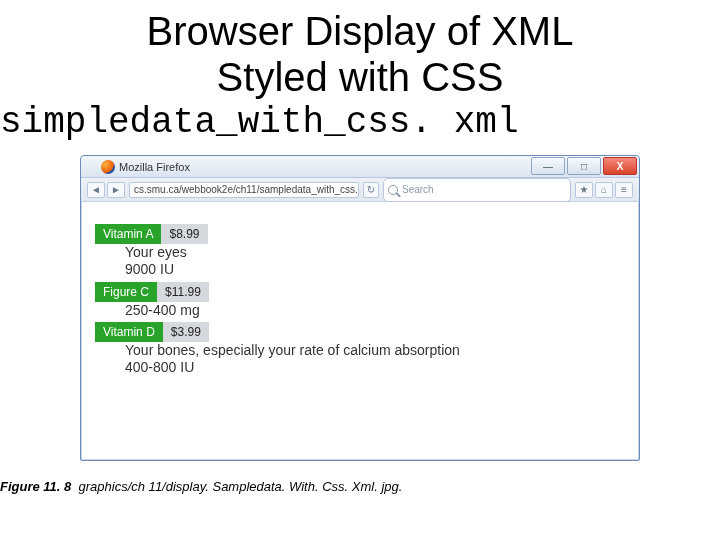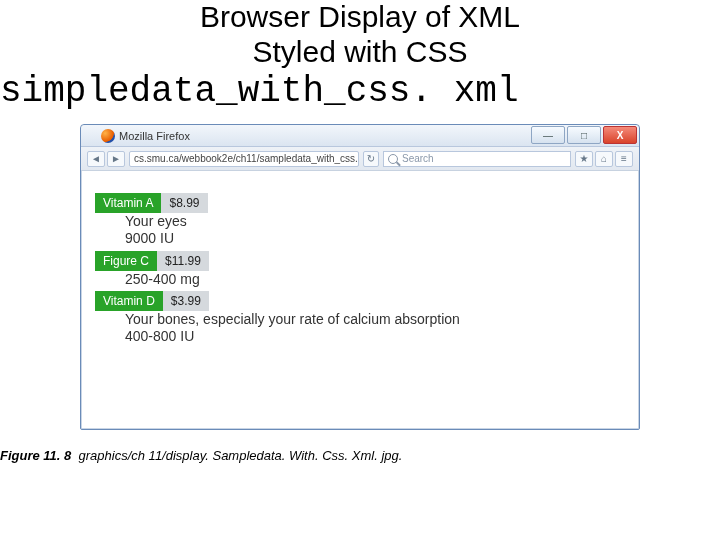--- a/index.html
+++ b/index.html
@@ -5,23 +5,23 @@
   * { margin: 0; padding: 0; box-sizing: border-box; }
   body {
     width: 720px;
     height: 540px;
     background: #fff;
     font-family: Arial, Helvetica, sans-serif;
     position: relative;
   }
   .slide-title {
     text-align: center;
-    font-size: 30px;
+    font-size: 40px;
     line-height: 1.15;
-    padding-top: 0;
+    padding-top: 8px;
   }
   .slide-subtitle {
     font-family: "Courier New", monospace;
     font-size: 36px;
     margin-top: 2px;
   }
   
   .fx-window {
     width: 560px;
     margin: 12px auto 0;
@@ -67,21 +67,21 @@
     background:#f6f9fc; display:flex; align-items:center; justify-content:center;
     font-size:10px; color:#678;
   }
   .tb-url {
     flex:0 0 230px; height:16px; border:1px solid #b8c7dd; border-radius:2px;
     background:#fff; padding:0 4px; display:flex; align-items:center; color:#444;
     font-size:10px; overflow:hidden; white-space:nowrap;
   }
   .tb-reload { width:16px; }
   .tb-search {
-    flex:1; height:16px; border:1px solid #b8c7dd; border-radius:0;
+    flex:1; height:24px; border:1px solid #b8c7dd; border-radius:5px;
     background:#fff; padding:0 4px; display:flex; align-items:center; gap:4px; color:#8a98aa;
     font-size:10px;
   }
   .mag { width:10px;height:10px;border:1.5px solid #8a98aa;border-radius:50%; position:relative;}
   .mag::after{content:"";position:absolute;width:5px;height:1.5px;background:#8a98aa;bottom:-2px;right:-4px;transform:rotate(45deg);}
   .tb-right { display:flex; gap:2px;}
   
   .fx-page {
     min-height: 258px;
     padding: 22px 14px;

